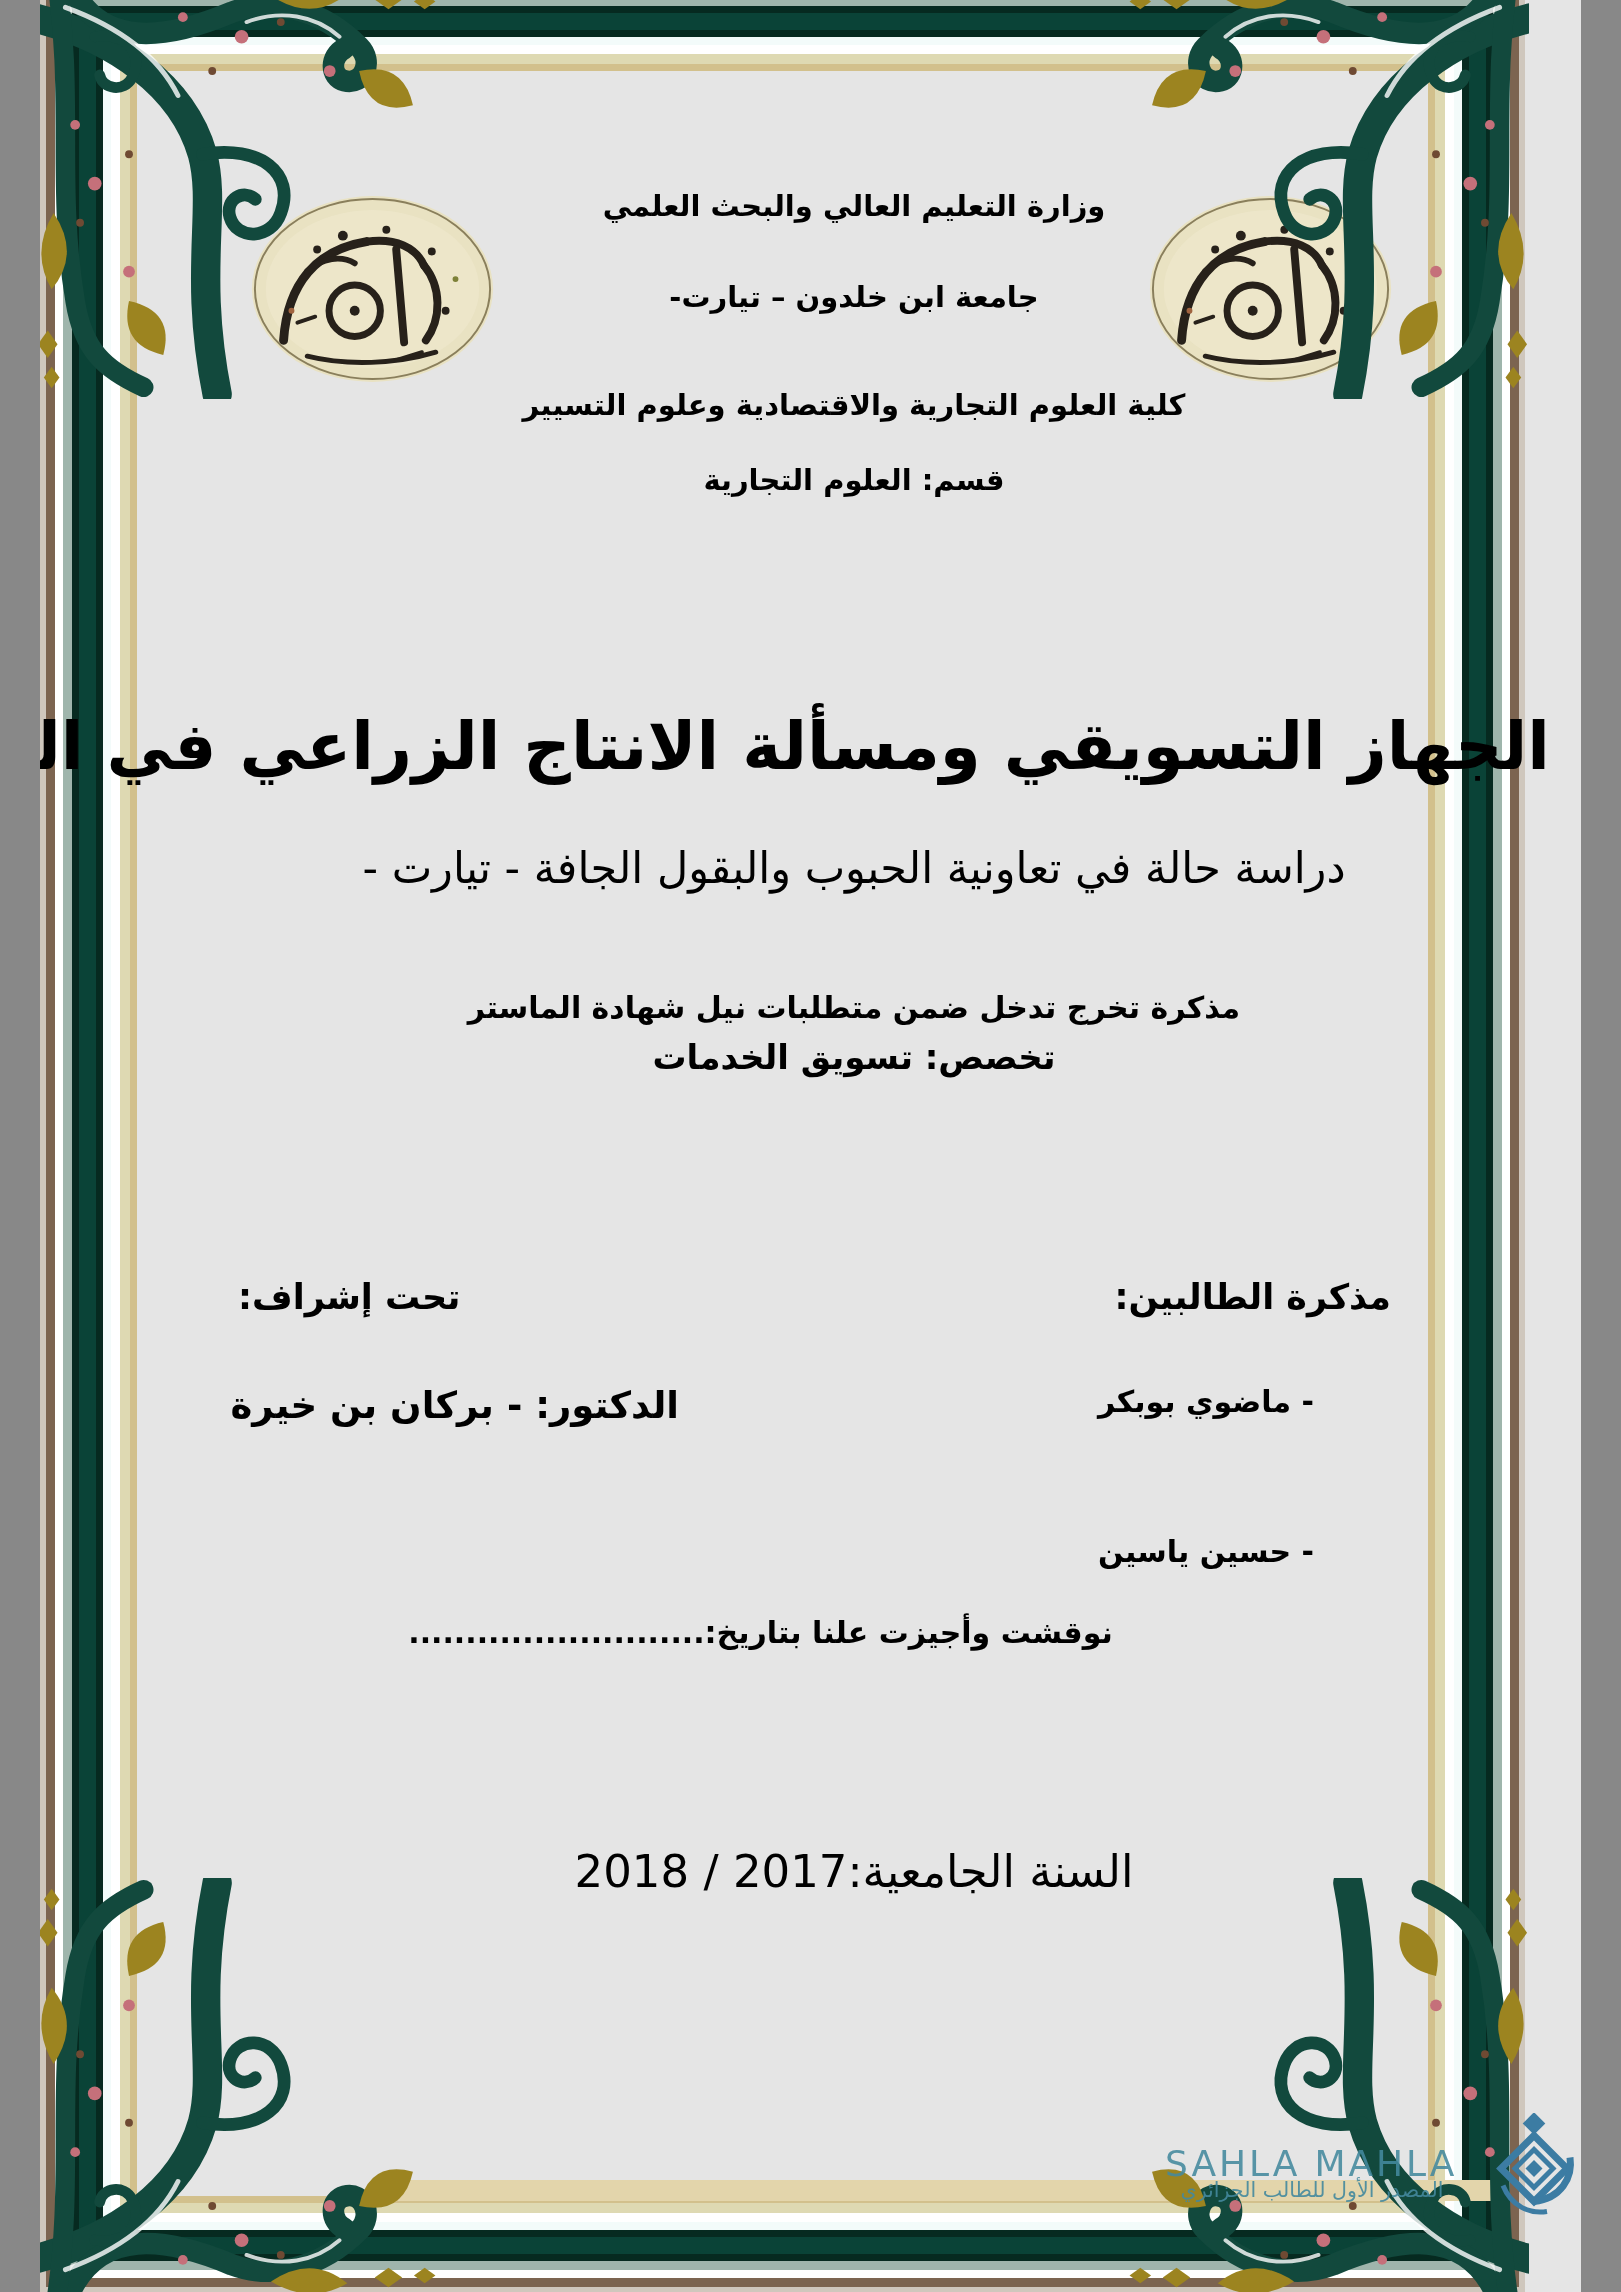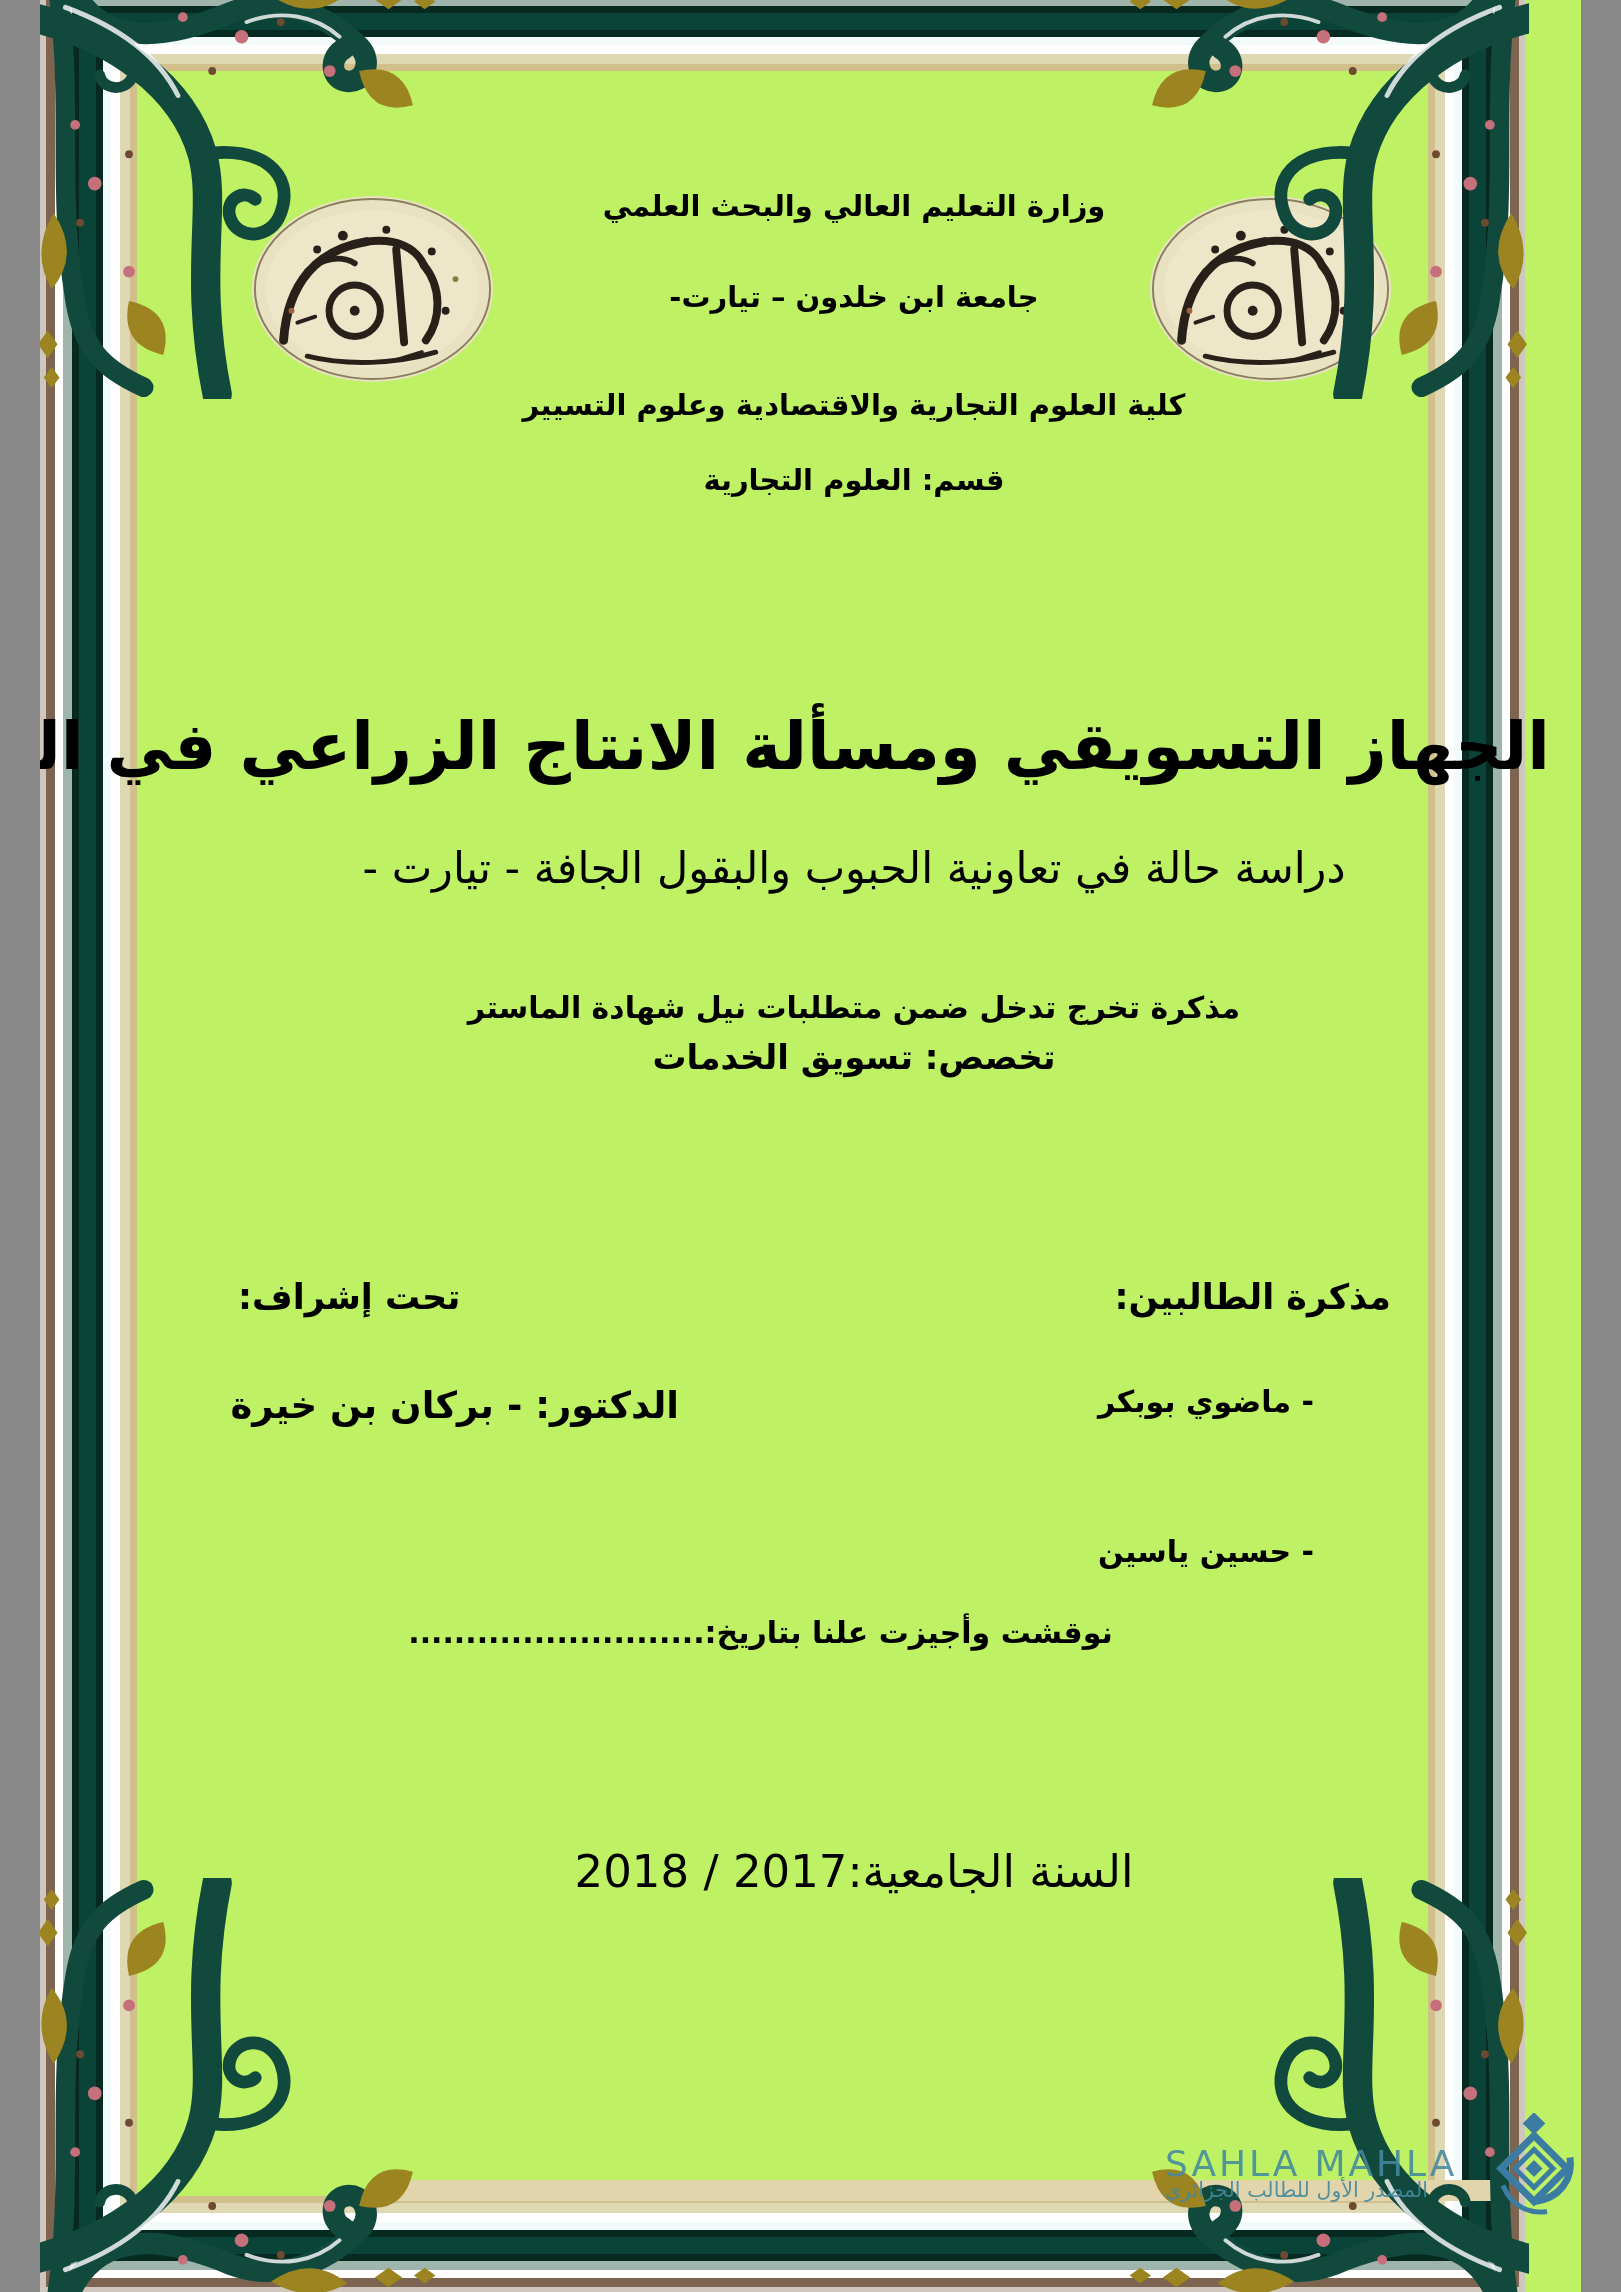--- a/index.html
+++ b/index.html
@@ -5,21 +5,21 @@
   :root{
     --border_gray:#cfc7bd; --border_brown:#7c6450; --border_sage:#9fb5ac;
     --border_dark:#062a20; --border_teal:#0a4337; --border_cyan:#f3fbfa;
     --border_beige:#ded9b2; --border_tan:#d2c08c;
     --ornament_teal:#12493d; --ornament_gold:#9c8420; --ornament_red:#c5707a;
     --ornament_brown:#6f4a33; --seal_bg:#e9e2c2; --seal_ink:#27211a;
     --watermark_blue:#44899e; --watermark_band:#e3d5ab; --text:#000000;
   }
   html,body{margin:0;padding:0;background:#888;}
   .page{
-    position:relative; width:1541px; height:2293px; background:#bef264;
+    position:relative; width:1541px; height:2293px; background:#e5e5e5;
     margin:0 auto; overflow:hidden;
     font-family:"DejaVu Sans", sans-serif; color:var(--text);
   }
   
   .frame{position:absolute; top:-26.5px; left:0; right:56px; bottom:0; z-index:1;}
   .frame, .frame div{box-sizing:border-box;}
   .ring{width:100%; height:100%;}
   .r-gray {border:6.9px solid var(--border_gray);}
   .r-brown{border:9.8px solid var(--border_brown);}
   .r-white{border:8.8px solid #ffffff;}
@@ -67,21 +67,21 @@
   .l-sup {left:198px;  top:1277px; font-size:35px;}
   .l-st1 {right:267px; top:1384px; font-size:30px;}
   .l-st2 {right:267px; top:1534px; font-size:30px;}
   .l-doc {left:227px;  top:1384px; font-size:37px; width:412px; text-align:right;}
   
   .wm-band{position:absolute; left:358px; top:2180px; width:1098px; height:20.6px;
            background:var(--watermark_band); z-index:2;}
   .wm-brand{position:absolute; left:1125px; top:2143px; font-size:36px; font-weight:normal;
             letter-spacing:2.9px; color:var(--watermark_blue); opacity:.88; z-index:5;
             white-space:nowrap;}
-  .wm-tag{position:absolute; left:1125px; top:2178px; width:294px; text-align:left;
+  .wm-tag{position:absolute; left:1125px; top:2178px; width:294px; text-align:center;
           direction:rtl; font-size:20.6px; color:var(--watermark_blue); opacity:.9; z-index:5;
           white-space:nowrap;}
   .wm-logo{position:absolute; left:1449px; top:2113px; width:90px; height:106px; z-index:5;}
   .wm-logo svg{width:100%; height:100%; display:block;}
   .w-blue{stroke:#3c7ca3; fill:none;}
   .w-fill{fill:#3c7ca3;}
 </style>
 </head>
 <body>
 

